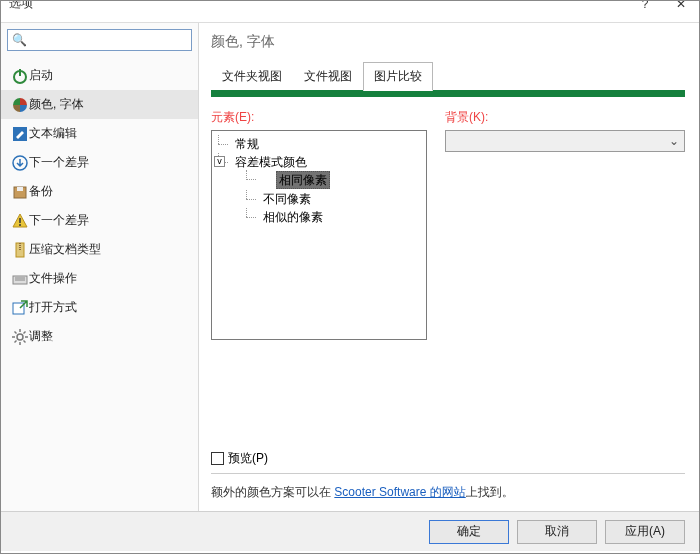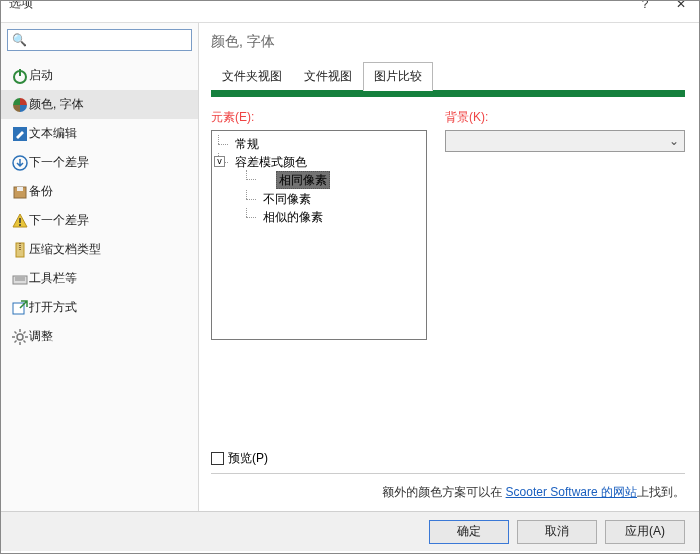--- a/index.html
+++ b/index.html
@@ -42,21 +42,21 @@
 .tree .toggle { position: absolute; left: -4px; top: 3px; width: 11px; height: 11px; background: #fff; border: 1px solid #888; font-size: 9px; line-height: 9px; text-align: center; z-index: 1; cursor: default; }
 .tree .lbl { padding: 0 3px; display: inline-block; }
 .tree .lbl.selected { background: #737373; border: 1px dotted #555; padding: 0 2px; margin-left: 16px; }
 
 .combo { width: 100%; height: 22px; border: 1px solid #9a9a9a; background: #efefef; display: flex; align-items: center; justify-content: flex-end; padding-right: 2px; }
 .combo .arrow { width: 16px; text-align: center; color: #555; }
 
 .preview-row { margin-top: auto; padding: 6px 0; display: flex; align-items: center; gap: 4px; }
 .chk { width: 13px; height: 13px; border: 1px solid #333; background: #fff; display: inline-block; }
 
-.footer-note { border-top: 1px solid #ccc; padding: 10px 0 4px; color: #333; font-size: 12px; text-align: right; }
+.footer-note { border-top: 1px solid #ccc; padding: 10px 0 4px; color: #333; font-size: 12px; }
 .footer-note a { color: #1a5fbf; text-decoration: underline; }
 
 .button-bar { height: 40px; background: #f0f0f0; border-top: 1px solid #d0d0d0; display: flex; align-items: center; justify-content: flex-end; padding: 0 14px; gap: 8px; }
 .btn { min-width: 80px; height: 24px; border: 1px solid #aeaeae; background: #e8e8e8; padding: 0 10px; color: #222; cursor: default; }
 .btn.primary { border-color: #3a78d6; }
 
 svg { display: block; }
 </style>
 </head>
 <body>
@@ -145,21 +145,21 @@
         <span>压缩文档类型</span>
       </div>
       <div class="nav-item">
         <span class="icon">
             <svg width="18" height="18" viewBox="0 0 18 18">
               <rect x="2" y="6" width="14" height="8" fill="#ddd" stroke="#888"></rect>
               <line x1="4" y1="8" x2="14" y2="8" stroke="#888"></line>
               <line x1="4" y1="10" x2="14" y2="10" stroke="#888"></line>
             </svg>
           </span>
-        <span>工具栏等</span>
+        <span>文件操作</span>
       </div>
       <div class="nav-item">
         <span class="icon">
             <svg width="18" height="18" viewBox="0 0 18 18">
               <rect x="2" y="4" width="11" height="11" fill="#fff" stroke="#2d72b8"></rect>
               <path d="M10 2 L16 2 L16 8 M16 2 L9 9" fill="none" stroke="#2f8a3c" stroke-width="1.5"></path>
             </svg>
           </span>
         <span>打开方式</span>
       </div>

